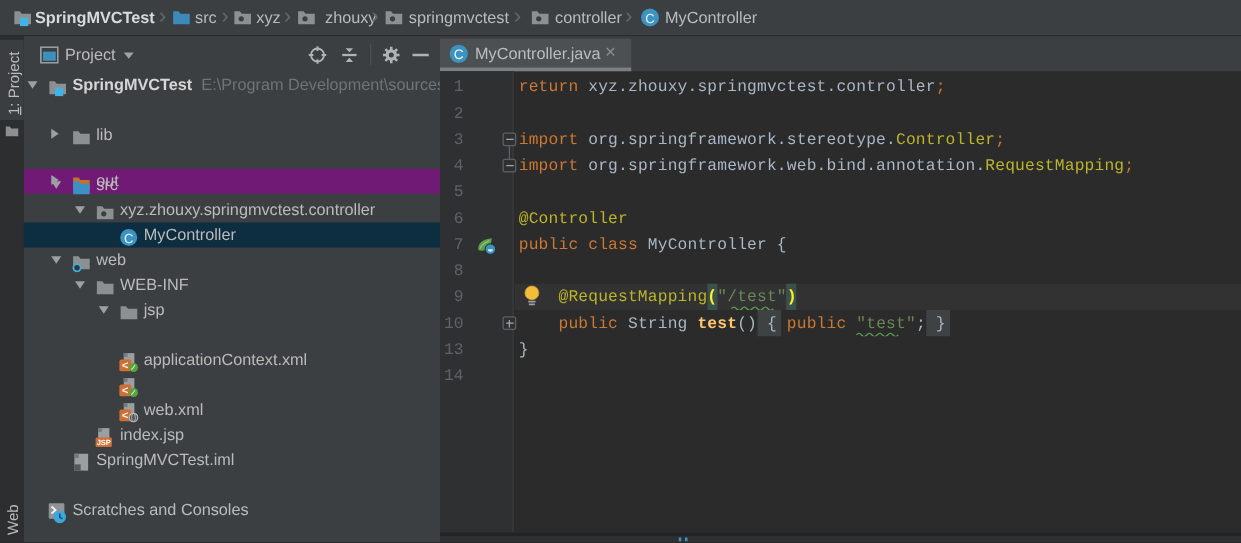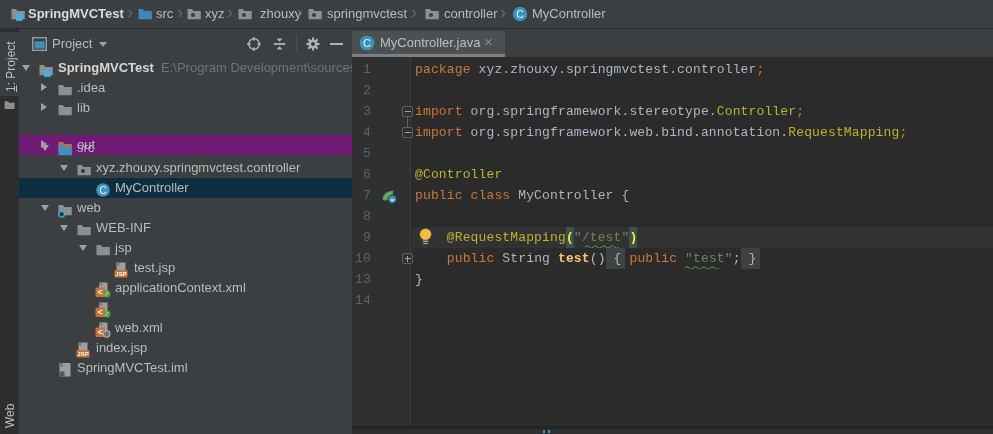--- a/index.html
+++ b/index.html
@@ -96,29 +96,20 @@
 <div class="trow" style="top:29px;">
 <s class="dn" style="left:22px"></s>
 <span style="position:absolute;left:38px;top:2px;width:18px;height:17px;">
           <svg width="16" height="16" viewBox="0 0 16 16">
             <path d="M1.5 3h4.3l1.6 2h7.4v8.3h-13.3z" fill="#8c9093"></path>
             <rect x="6" y="8.3" width="6.6" height="6.6" fill="#40b4e4"></rect>
           </svg>
         </span>
 <span class="lb" style="left:58px"><b style="color:#d6d6d6">SpringMVCTest</b><span style="color:#6e7478"> &nbsp;E:\Program Development\sources\SpringMVCTest</span></span>
 </div>
-<div class="trow" style="top:49px;">
-<s class="rt" style="left:41px"></s>
-<span style="position:absolute;left:57px;top:2px;width:18px;height:17px;">
-          <svg width="16" height="16" viewBox="0 0 16 16">
-            <path d="M1.5 3h4.3l1.6 2h7.4v8.3h-13.3z" fill="#8c9093"></path>
-          </svg>
-        </span>
-<span class="lb" style="left:77px">.idea</span>
-</div>
 <div class="trow" style="top:69px;">
 <s class="rt" style="left:41px"></s>
 <span style="position:absolute;left:57px;top:2px;width:18px;height:17px;">
           <svg width="16" height="16" viewBox="0 0 16 16">
             <path d="M1.5 3h4.3l1.6 2h7.4v8.3h-13.3z" fill="#8c9093"></path>
           </svg>
         </span>
 <span class="lb" style="left:77px">lib</span>
 </div>
 <div class="trow" style="top:106px;background:#701a75;">
@@ -178,31 +169,20 @@
 <span class="lb" style="left:96px">WEB-INF</span>
 </div>
 <div class="trow" style="top:209px;">
 <s class="dn" style="left:79px"></s>
 <span style="position:absolute;left:95px;top:2px;width:18px;height:17px;">
           <svg width="16" height="16" viewBox="0 0 16 16">
             <path d="M1.5 3h4.3l1.6 2h7.4v8.3h-13.3z" fill="#8c9093"></path>
           </svg>
         </span>
 <span class="lb" style="left:115px">jsp</span>
-</div>
-<div class="trow" style="top:229px;">
-<span style="position:absolute;left:114px;top:2px;width:18px;height:17px;">
-          <svg width="16" height="16" viewBox="0 0 16 16">
-            <rect x="2.5" y="0.5" width="9" height="10" fill="#9b9fa1"></rect>
-            <rect x="2.5" y="0.5" width="3" height="3" fill="#75797b"></rect>
-            <rect x="0.5" y="8" width="13" height="7.5" rx="1" fill="#ce6f33"></rect>
-            <text x="7" y="14" text-anchor="middle" font-family="Liberation Sans" font-size="6" font-weight="bold" fill="#ffffff">JSP</text>
-          </svg>
-        </span>
-<span class="lb" style="left:134px">test.jsp</span>
 </div>
 <div class="trow" style="top:249px;">
 <span style="position:absolute;left:95px;top:2px;width:18px;height:17px;">
           <svg width="16" height="16" viewBox="0 0 16 16">
             <rect x="4" y="0.5" width="8.5" height="10" fill="#9b9fa1"></rect>
             <rect x="4" y="0.5" width="3" height="3" fill="#75797b"></rect>
             <rect x="0.5" y="5.5" width="9.5" height="9.5" rx="1.5" fill="#ce6f33"></rect>
             <text x="5.2" y="13" text-anchor="middle" font-family="Liberation Mono" font-size="9" font-weight="bold" fill="#f5f5f5">&lt;</text>
             <circle cx="11.8" cy="12" r="3.6" fill="#57a43f"></circle>
             <path d="M10 13.8 Q11.8 12.5 13 9.9" stroke="#cfe8c8" stroke-width="0.9" fill="none"></path>
@@ -248,20 +228,31 @@
 </div>
 <div class="trow" style="top:329px;">
 <span style="position:absolute;left:57px;top:2px;width:18px;height:17px;">
           <svg width="16" height="16" viewBox="0 0 16 16">
             <rect x="2.5" y="1" width="11" height="13.5" fill="#9b9fa1"></rect>
             <rect x="2.5" y="1" width="3.5" height="3.5" fill="#75797b"></rect>
             <rect x="2.5" y="9.5" width="5" height="5" fill="#54585a"></rect>
           </svg>
         </span>
 <span class="lb" style="left:77px">SpringMVCTest.iml</span>
+</div>
+<div class="trow" style="top:369px;">
+<span style="position:absolute;left:38px;top:2px;width:18px;height:17px;">
+          <svg width="18" height="17" viewBox="0 0 18 17">
+            <rect x="1" y="0.5" width="12.5" height="12.5" rx="1" fill="#909496"></rect>
+            <path d="M3.2 3.2l3.2 2.8-3.2 2.8" stroke="#f0f2f2" stroke-width="1.5" fill="none"></path>
+            <circle cx="9.8" cy="11.6" r="5" fill="#3ba7dc"></circle>
+            <path d="M9.8 8.8v3l2.2 1.3" stroke="#17506f" stroke-width="1.2" fill="none"></path>
+          </svg>
+        </span>
+<span class="lb" style="left:58px">Scratches and Consoles</span>
 </div>
 <div style="position:absolute;left:0;top:0;width:333px;height:29px;background:#3c3f41;">
 <svg style="position:absolute;left:13px;top:8px" width="15" height="14" viewBox="0 0 15 14">
           <rect x="0.7" y="0.7" width="13.6" height="12.6" fill="none" stroke="#9ba4a8" stroke-width="1.3"></rect>
           <rect x="2.4" y="4.3" width="10.2" height="7.3" fill="#3e90bc"></rect>
         </svg>
 <span style="position:absolute;left:33px;top:0;height:29px;line-height:29px;color:#bbbbbb;text-align:right;">Project</span>
 <span style="position:absolute;left:80px;top:13px;width:0;height:0;border-left:4.5px solid transparent;border-right:4.5px solid transparent;border-top:5px solid #9ea2a4;"></span>
 <svg style="position:absolute;left:227px;top:7px" width="16" height="16" viewBox="0 0 16 16">
           <circle cx="8" cy="8" r="5.2" fill="none" stroke="#afb3b5" stroke-width="1.5"></circle>
@@ -333,21 +324,21 @@
         <path d="M1.5 11.5 Q1.5 3.5 12.5 2.5 Q12 11.5 4.5 12.5 Q2.5 12.7 1.5 11.5 Z" fill="#5c9e4c"></path>
         <path d="M3 11 Q5 6.5 10.5 4.5" stroke="#8cc47e" stroke-width="0.9" fill="none"></path>
         <circle cx="11.3" cy="11.3" r="4.2" fill="#3c93bf" stroke="#2b2b2b" stroke-width="0.8"></circle>
         <path d="M9.3 11.3a2 2 0 0 0 4 0" fill="#d7ecf6"></path>
       </svg>
 <svg style="position:absolute;left:66px;top:199px" width="15" height="18" viewBox="0 0 15 18">
         <circle cx="7.5" cy="6.3" r="5.6" fill="#f0be3b" stroke="#c9992f" stroke-width="0.5"></circle>
         <rect x="4.6" y="12.6" width="5.8" height="1.4" fill="#9da0a2"></rect>
         <rect x="5.1" y="14.8" width="4.8" height="1.4" fill="#9da0a2"></rect>
       </svg>
-<div class="cl" style="top:30px"><span class="kw">package</span> xyz.zhouxy.springmvctest.controller<span class="kw">;</span></div>
+<div class="cl" style="top:30px"><span class="kw">return</span> xyz.zhouxy.springmvctest.controller<span class="kw">;</span></div>
 <div class="cl" style="top:72px"><span class="kw">import</span> org.springframework.stereotype.<span class="an">Controller</span><span class="kw">;</span></div>
 <div class="cl" style="top:93px"><span class="kw">import</span> org.springframework.web.bind.annotation.<span class="an">RequestMapping</span><span class="kw">;</span></div>
 <div class="cl" style="top:156px"><span class="kw">public class</span> MyController {</div>
 <div class="cl" style="top:135px"><span class="an">@Controller</span></div>
 <div class="cl" style="top:198px">    <span class="an">@RequestMapping</span><span class="pm">(</span><span class="st">"/test"</span><span class="pm">)</span></div>
 <div class="cl" style="top:219px">    <span class="kw">public</span> String <span class="mt">test</span>() <span class="fb">{</span> <span class="kw">public</span> <span class="st">"test"</span>; <span class="fb">}</span></div>
 <div class="cl" style="top:240px">}</div>
 <svg style="position:absolute;left:233px;top:215px" width="34" height="4" viewBox="0 0 34 4">
         <path d="M0 3 q2.1 -2.6 4.2 0 t4.2 0 t4.2 0 t4.2 0 t4.2 0 t4.2 0 t4.2 0 t4.2 0" stroke="#5b9e52" stroke-width="1" fill="none"></path>
       </svg>

